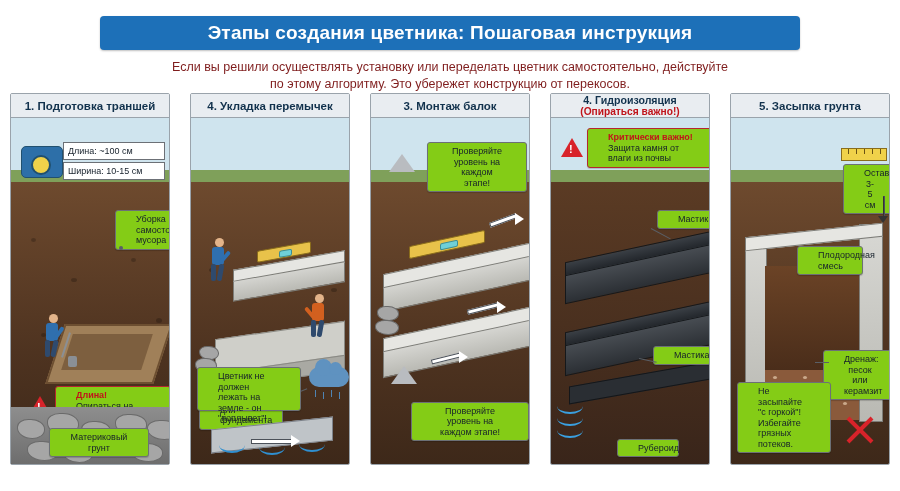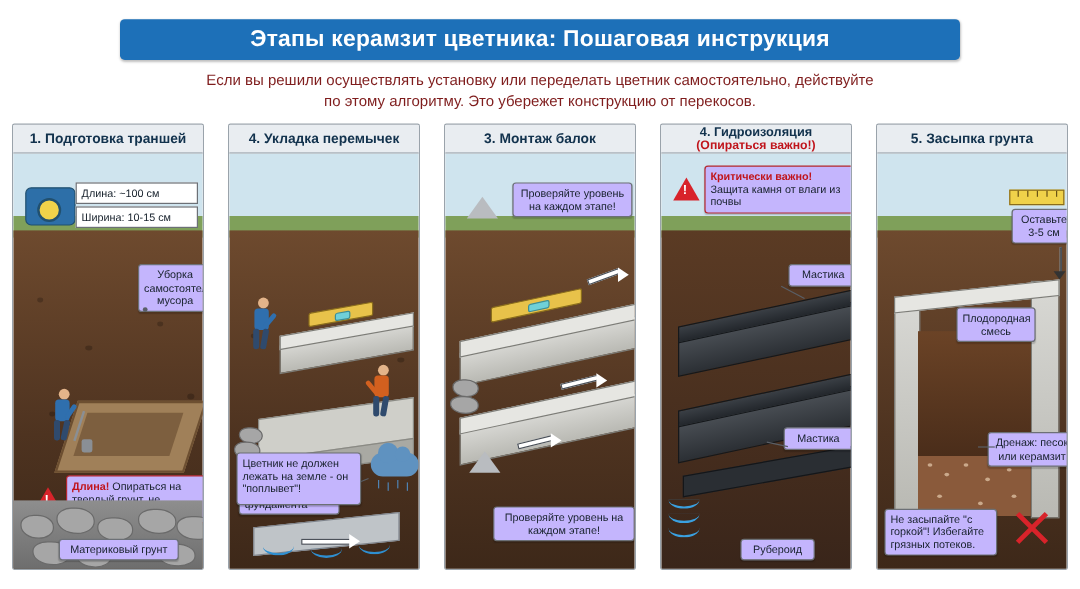--- a/index.html
+++ b/index.html
@@ -27,21 +27,21 @@
   .title-bar .t{
     color:#ffffff;font-size:19px;font-weight:bold;letter-spacing:.2px;
     white-space:nowrap;
   }
   .subtitle{
     margin:9px auto 0 auto;width:700px;text-align:center;
     color:#7f1d1d;font-size:12.5px;line-height:17px;
   }
   
   .row{
-    display:flex;gap:20px;margin-top:10px;padding:0 2px;align-items:center;
+    display:flex;gap:20px;margin-top:0;padding:0 2px;align-items:center;
   }
   .panel{
     position:relative;
     width:176px;height:372px;
     border:1px solid #9aa3ab;
     background:#ffffff;
     box-sizing:border-box;
     overflow:hidden;
     border-radius:2px;
   }
@@ -63,23 +63,23 @@
   .soil-dark{position:absolute;left:0;right:0;top:64px;bottom:0;
         background:linear-gradient(#5b3b24,#39251a);}
   .speck{position:absolute;border-radius:50%;background:rgba(0,0,0,.22);}
   .rockband{position:absolute;left:0;right:0;bottom:0;height:58px;
         background:linear-gradient(#8e8e8e,#6d6d6d);}
   .rock{position:absolute;border-radius:40% 50% 45% 55%;
         background:#a6a6a6;border:1px solid #6a6a6a;}
 
   
   .bubble{
-    position:absolute;background:#c4b5fd;border:1px solid #6c7076;
+    position:absolute;background:#84cc16;border:1px solid #6c7076;
     border-radius:3px;font-size:9px;line-height:10.5px;color:#16202b;
-    padding:3px 4px;box-sizing:border-box;text-align:center;
+    padding:3px 20px;box-sizing:border-box;text-align:center;
     box-shadow:0 1px 1px rgba(0,0,0,.18);
   }
   .bubble.red{border-color:#b5282e;}
   .bubble b.red{color:#c0141b;}
   .bubble.left{text-align:left;}
   .lead{position:absolute;background:#5a5f66;height:1px;transform-origin:left center;}
   .dot{position:absolute;width:4px;height:4px;border-radius:50%;background:#5a5f66;}
 
   
   .tri{
@@ -157,21 +157,21 @@
   .gr{position:absolute;width:4px;height:3px;border-radius:50%;background:#caa98b;}
 
   .spade{position:absolute;background:#8a8f95;}
 </style>
 </head>
 <body>
 
 <div class="page">
 
   <div class="title-bar">
-    <span class="t">Этапы керамзит цветника: Пошаговая инструкция</span>
+    <span class="t">Этапы создания цветника: Пошаговая инструкция</span>
   </div>
   <div class="subtitle">
     <div>Если вы решили осуществлять установку или переделать цветник самостоятельно, действуйте</div>
     <div>по этому алгоритму. Это убережет конструкцию от перекосов.</div>
   </div>
 
   <div class="row">
 
     <div class="panel">
       <div class="hdr">1. Подготовка траншей</div>

